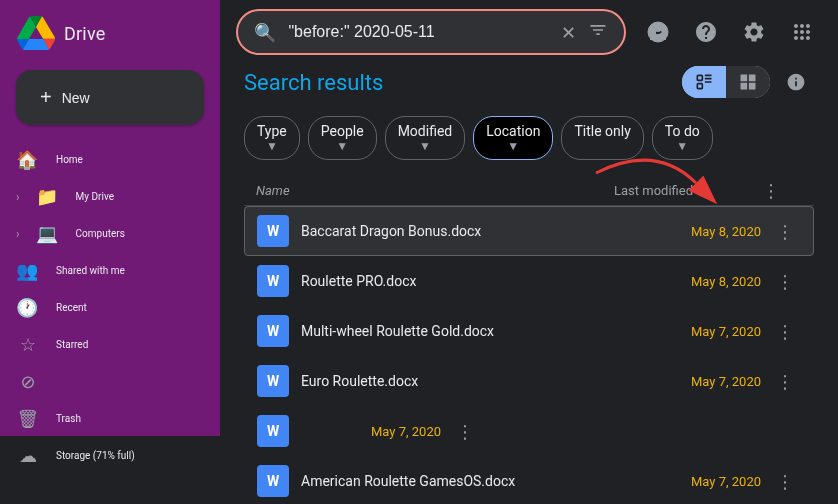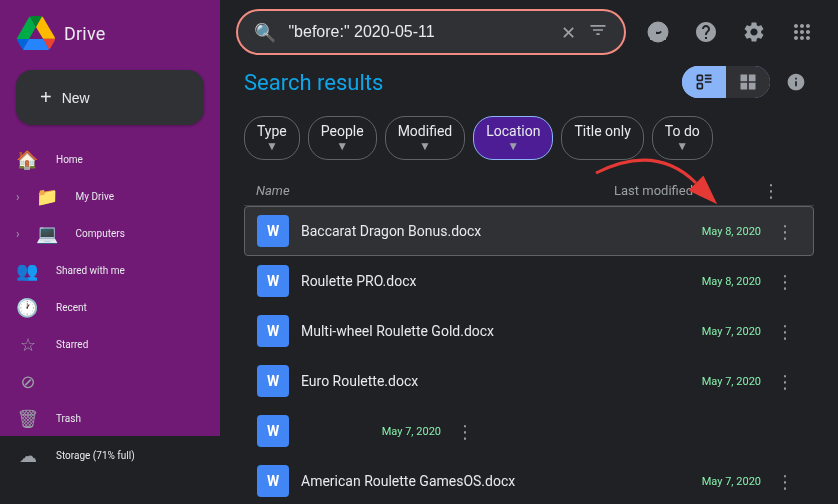--- a/index.html
+++ b/index.html
@@ -268,21 +268,21 @@
       border-radius: 20px;
       padding: 6px 12px;
       cursor: pointer;
       color: #e8eaed;
       font-size: 14px;
       background: transparent;
       flex-direction: column;
     }
 
     .chip.active {
-      background: #4c1d95;
+      background: #000000;
       border-color: #8ab4f8;
     }
 
     .chip-arrow { font-size: 12px; color: #9aa0a6; }
 
     
     .file-table {
       width: 100%;
     }
 
@@ -342,22 +342,22 @@
 
     .file-name {
       flex: 1;
       color: #e8eaed;
       font-size: 14px;
     }
 
     .file-date {
       min-width: 140px;
       text-align: right;
-      color: #86efac;
-      font-size: 11px;
+      color: #eab308;
+      font-size: 13px;
       margin-right: 8px;
     }
 
     .file-menu {
       width: 32px;
       height: 32px;
       border-radius: 50%;
       display: flex;
       align-items: center;
       justify-content: center;

